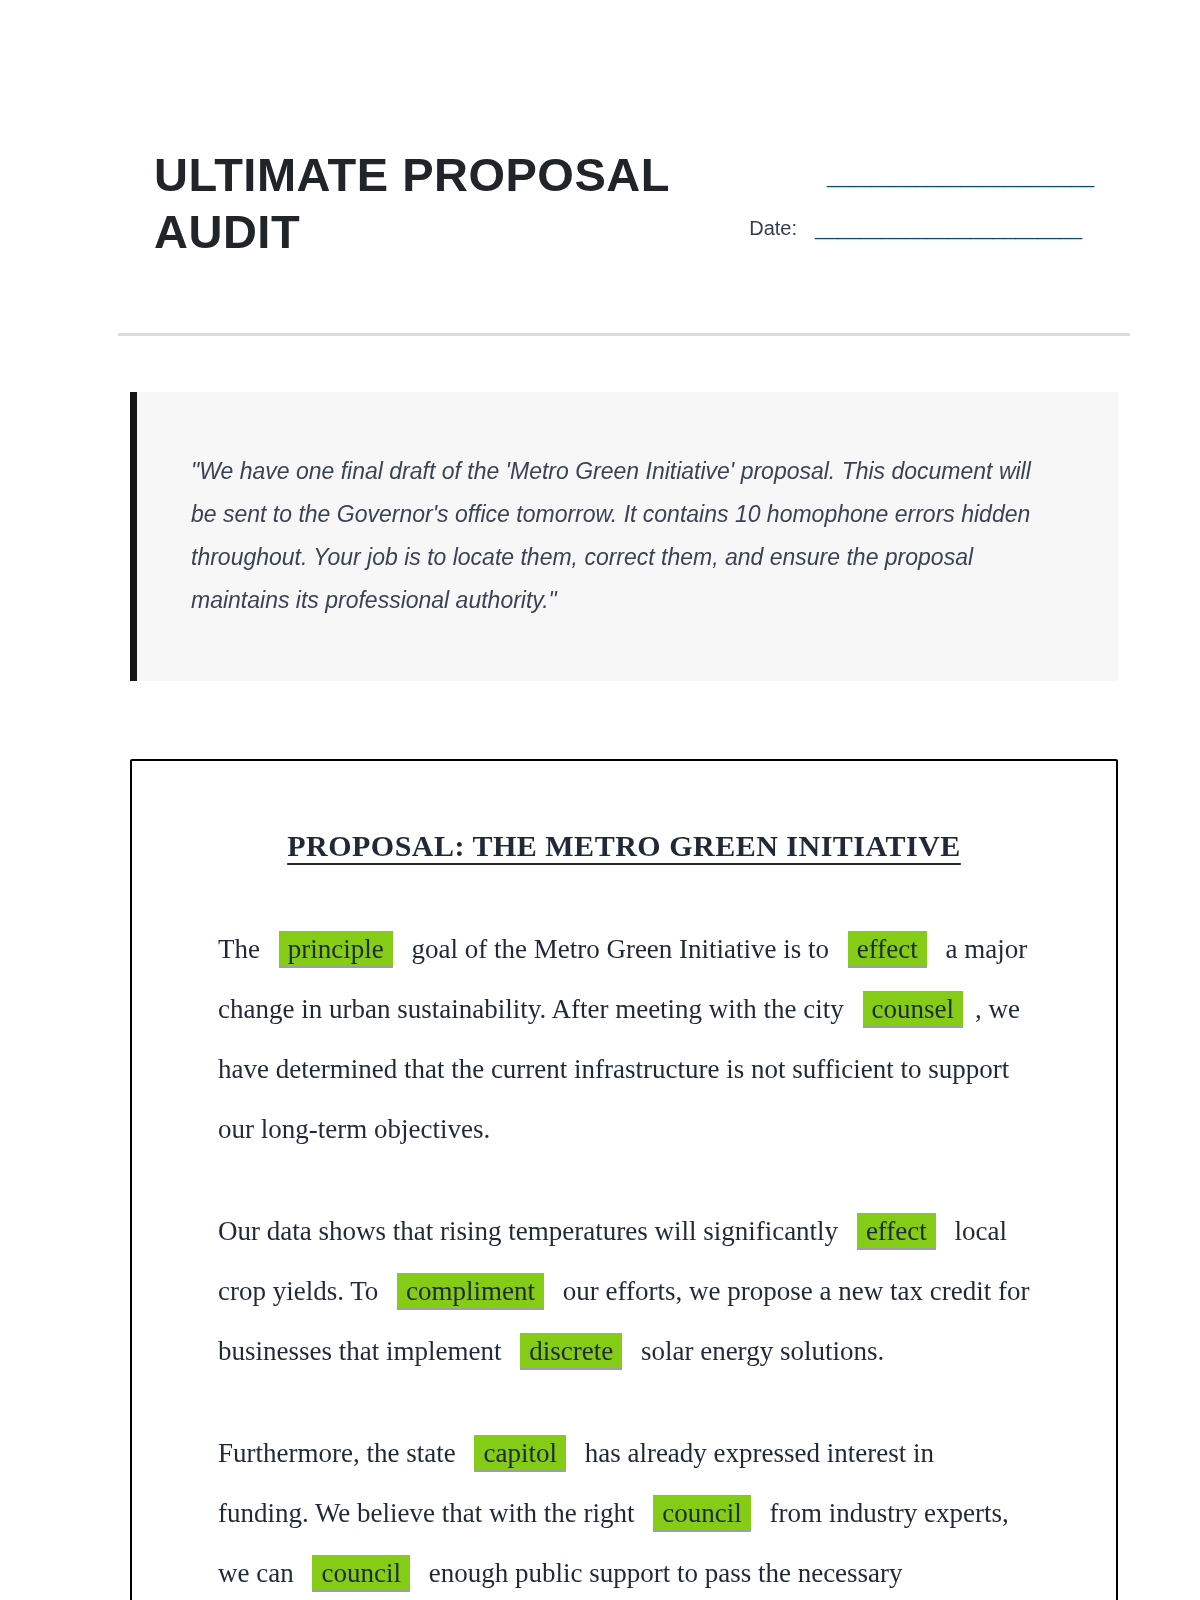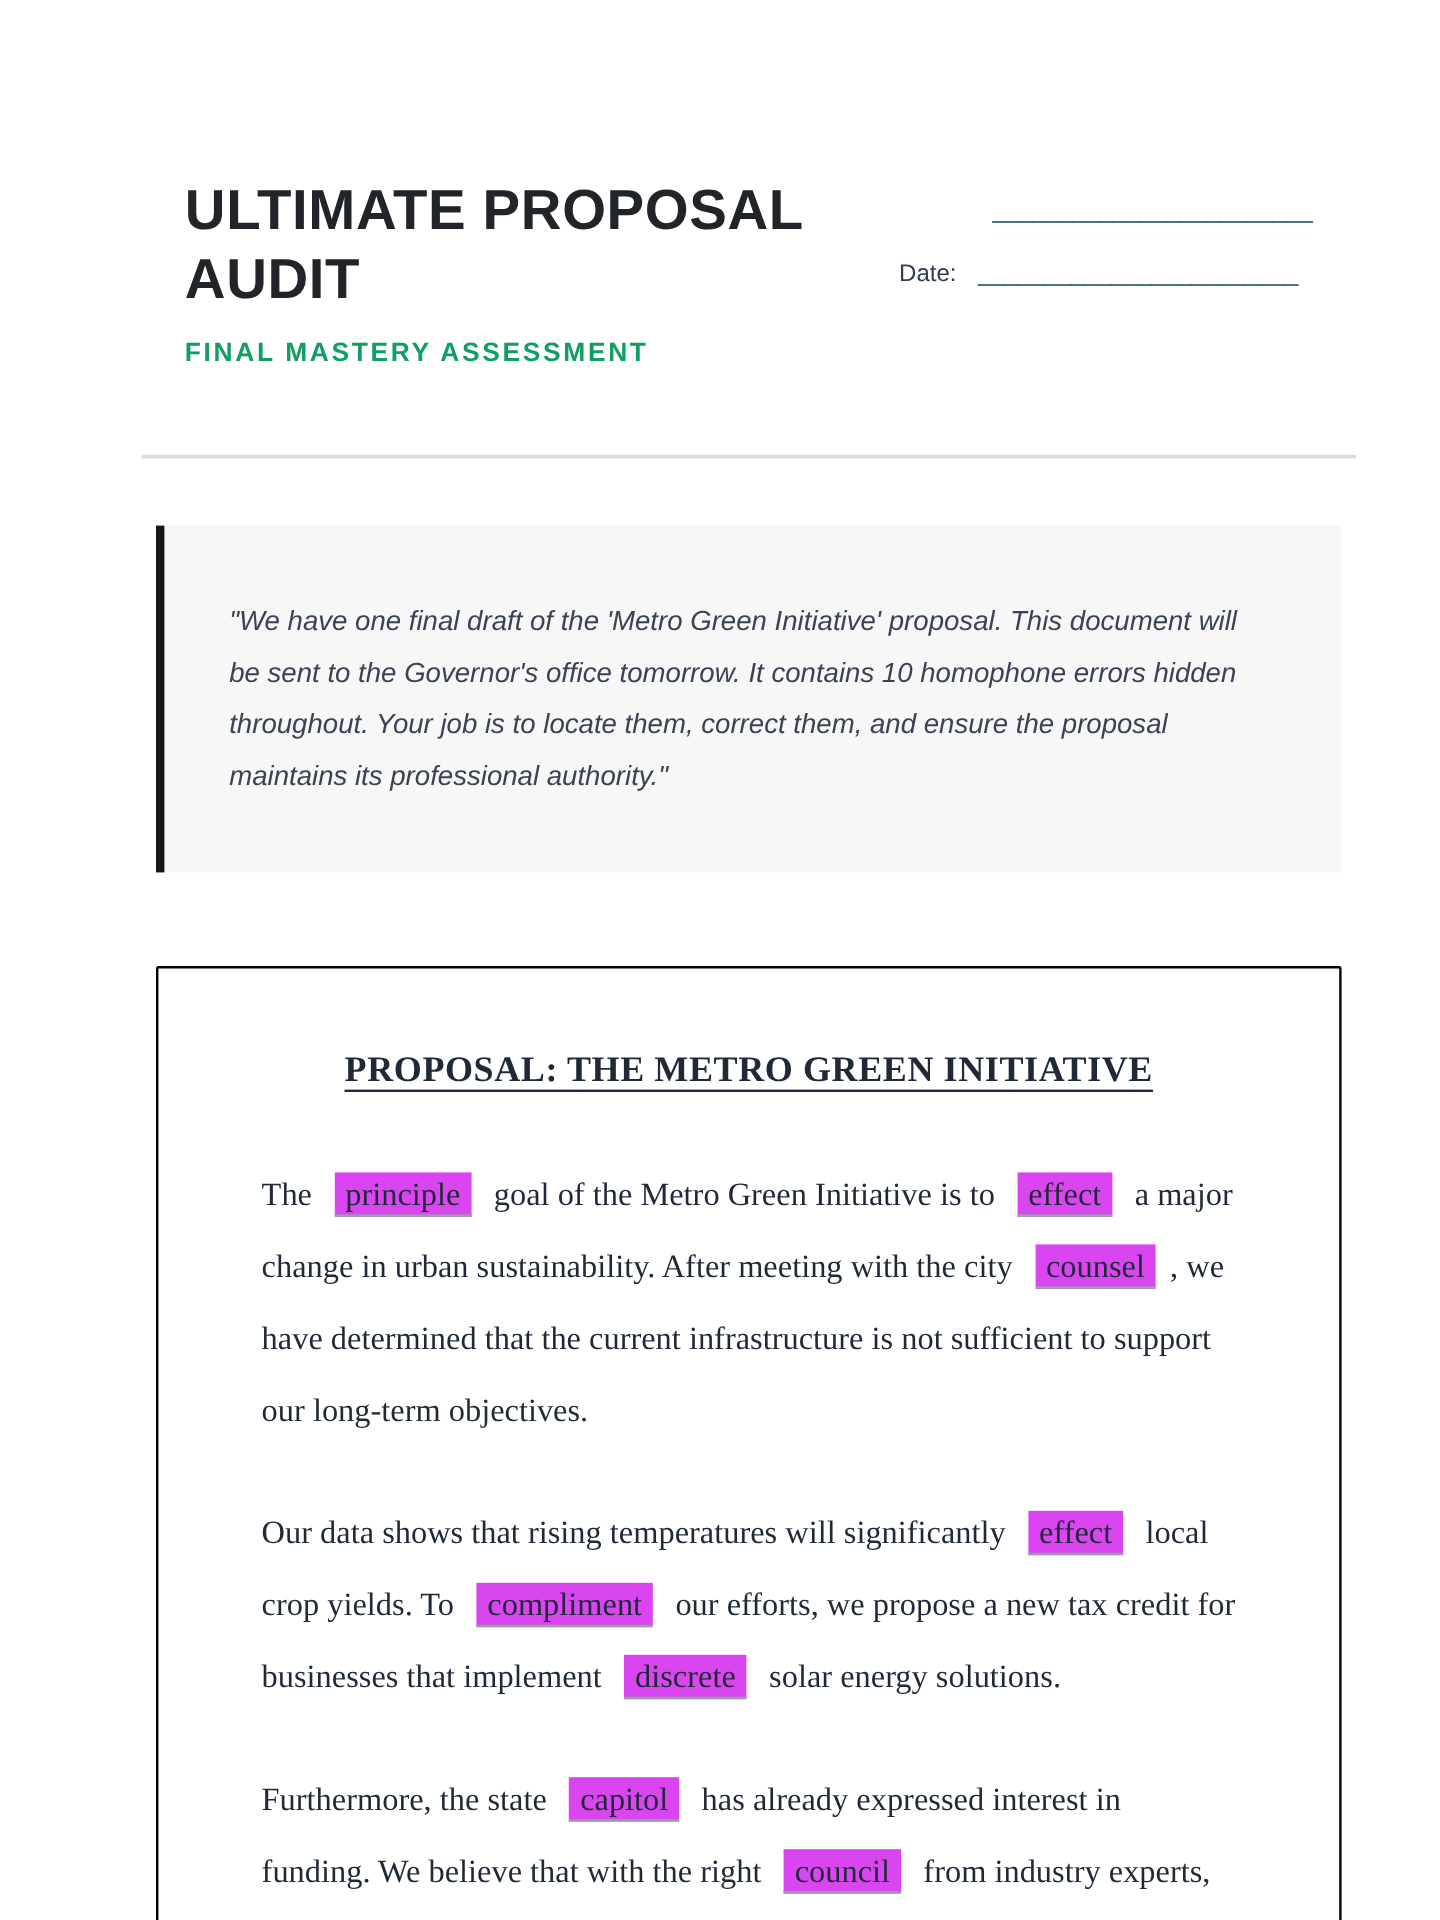--- a/index.html
+++ b/index.html
@@ -49,33 +49,32 @@
     text-decoration:underline; text-decoration-thickness:2px;
     text-underline-offset:7px; letter-spacing:0.5px;
     margin-bottom:56px;
   }
   .para {
     font-family:"Liberation Serif", serif; font-size:27px;
     line-height:60px; color:#1f2937; margin-bottom:42px;
   }
   .para:last-child { margin-bottom:0; }
   .hl {
-    background:#d946ef; border-bottom:2px solid #9aa0a6;
+    background:#84cc16; border-bottom:2px solid #9aa0a6;
     padding:3px 9px 2px 9px; white-space:nowrap;
   }
 </style>
 </head>
 <body>
 
 <div class="page">
 
   <div class="header">
     <div class="title-block">
       <h1 class="page-title">ULTIMATE PROPOSAL AUDIT</h1>
-      <div class="subtitle">FINAL MASTERY ASSESSMENT</div>
     </div>
     <div class="sign-block">
       <div class="blank-line">________________________</div>
       <div class="date-row"><span>Date:</span><span class="blank-line">________________________</span></div>
     </div>
   </div>
 
   <hr class="divider">
 
   <div class="quote-block">

